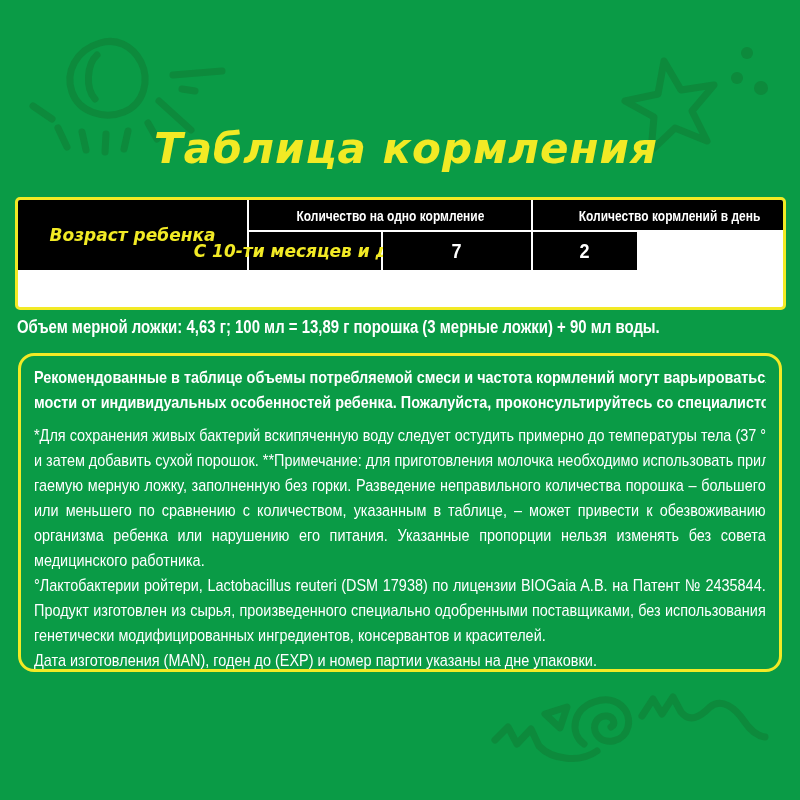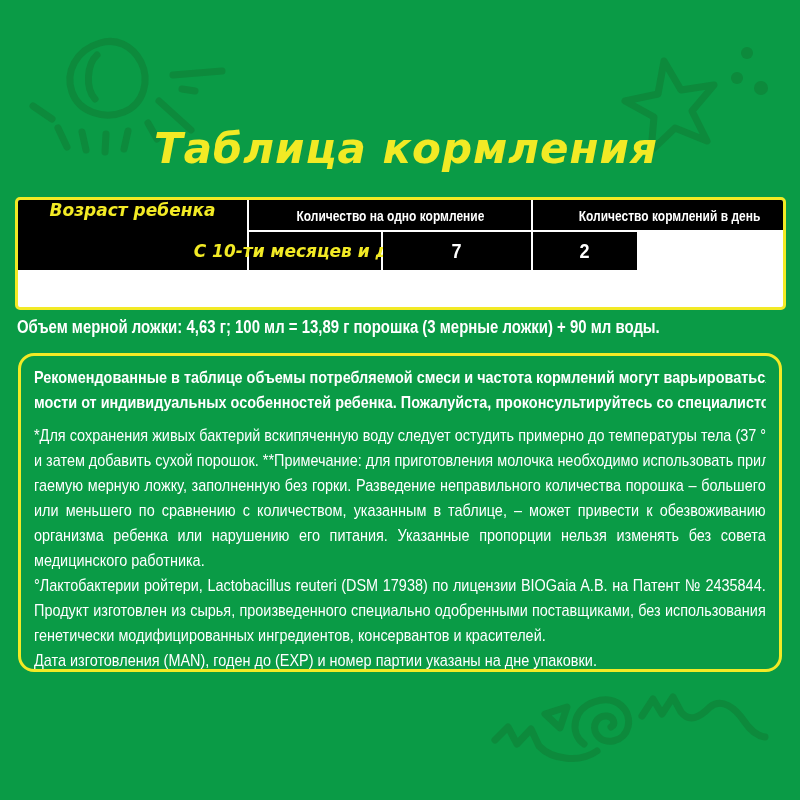--- a/index.html
+++ b/index.html
@@ -20,21 +20,21 @@
 
   
   .ftable{
     position:absolute;left:15px;top:197px;width:771px;height:113px;
     box-sizing:border-box;border:3px solid #f2ea25;border-radius:5px;
     background:#ffffff;display:grid;gap:2px;overflow:hidden;
     grid-template-columns:229px 132px 148px 104px 1fr;
     grid-template-rows:30px 38px 1fr;
   }
   .cell{background:#000000;display:flex;align-items:center;justify-content:center;color:#fff;}
-  .c-age{grid-column:1;grid-row:1 / span 2;align-items:flex-start;}
+  .c-age{grid-column:1;grid-row:1 / span 2;align-items:center;}
   .c-perfeed{grid-column:2 / span 2;grid-row:1;}
   .c-perday{grid-column:4 / span 2;grid-row:1;justify-content:flex-end;}
   .hdr{font-weight:bold;font-size:15px;white-space:nowrap;transform:scaleX(0.8);}
   .hand{
     font-family:"DejaVu Sans",sans-serif;font-style:italic;font-weight:bold;
     color:#f2ea25;font-size:17px;white-space:nowrap;
   }
   .val{font-weight:bold;font-size:20px;transform:scaleX(0.9);}
 
   .scoop-note{

